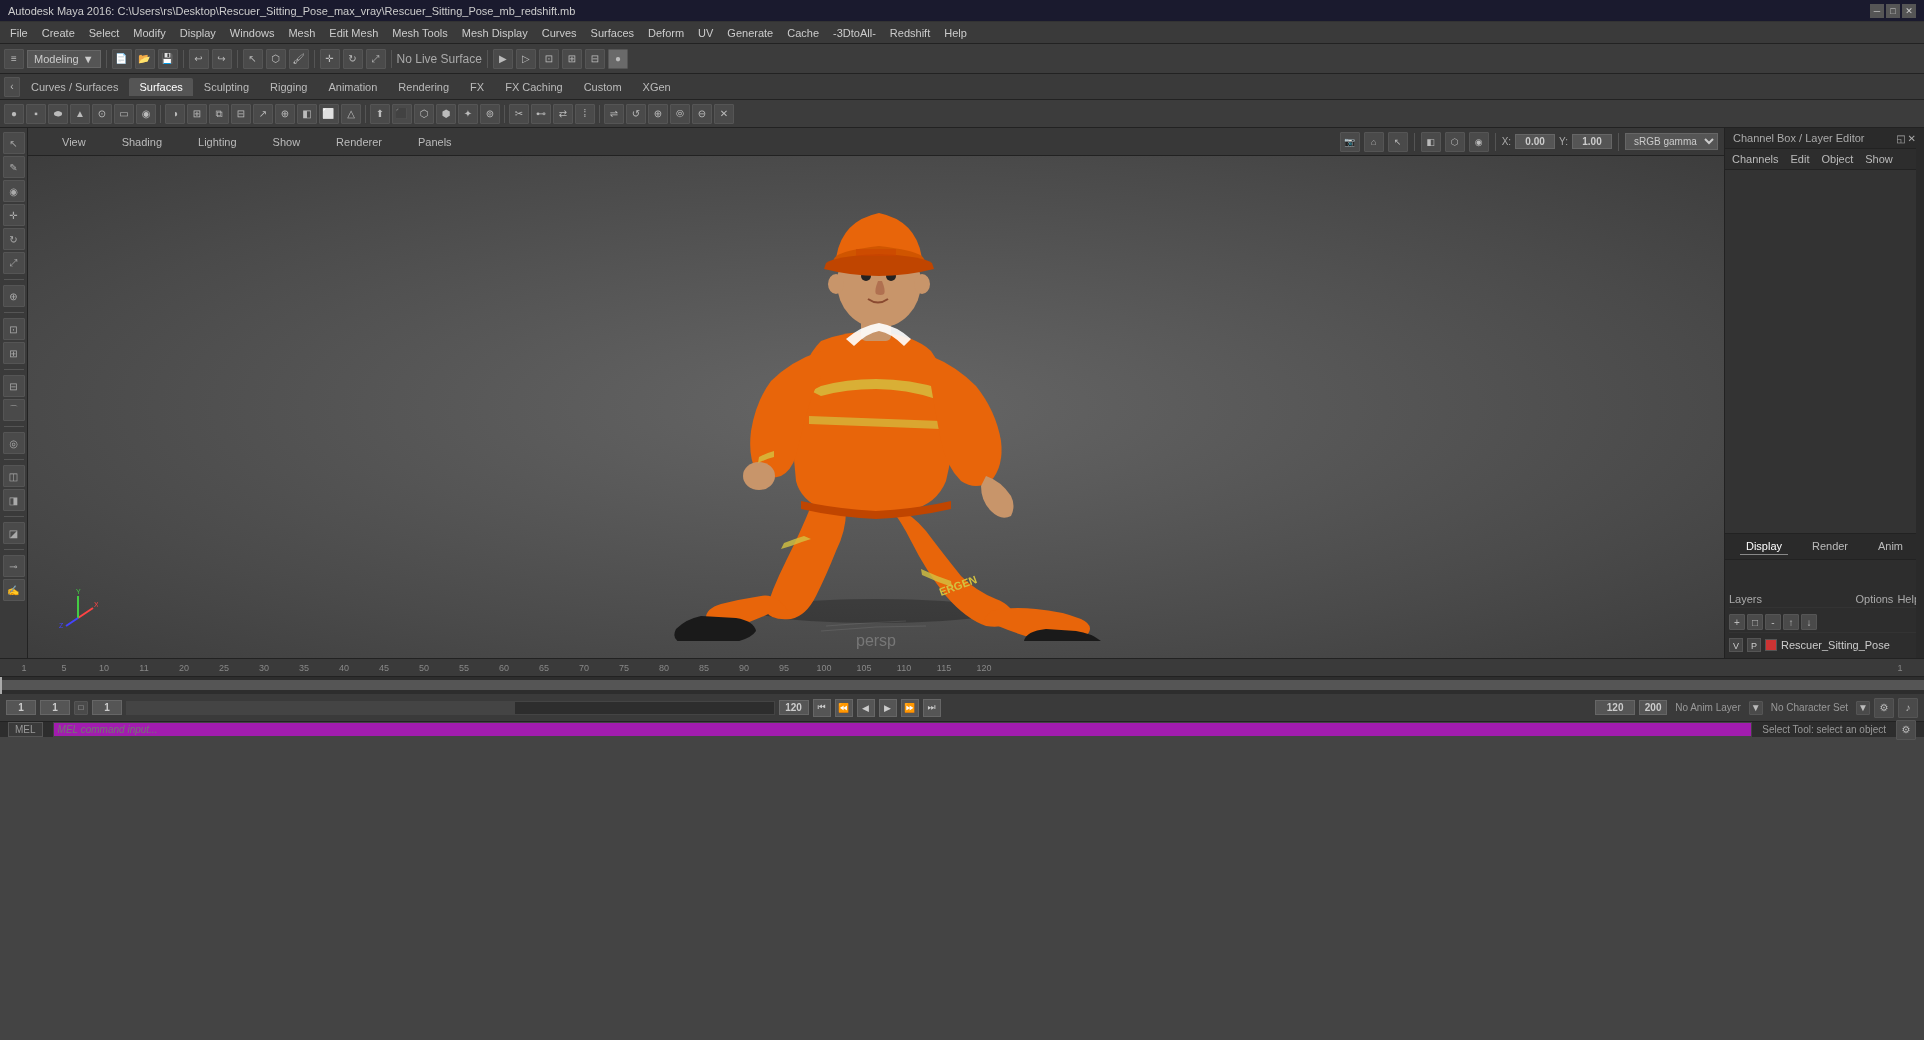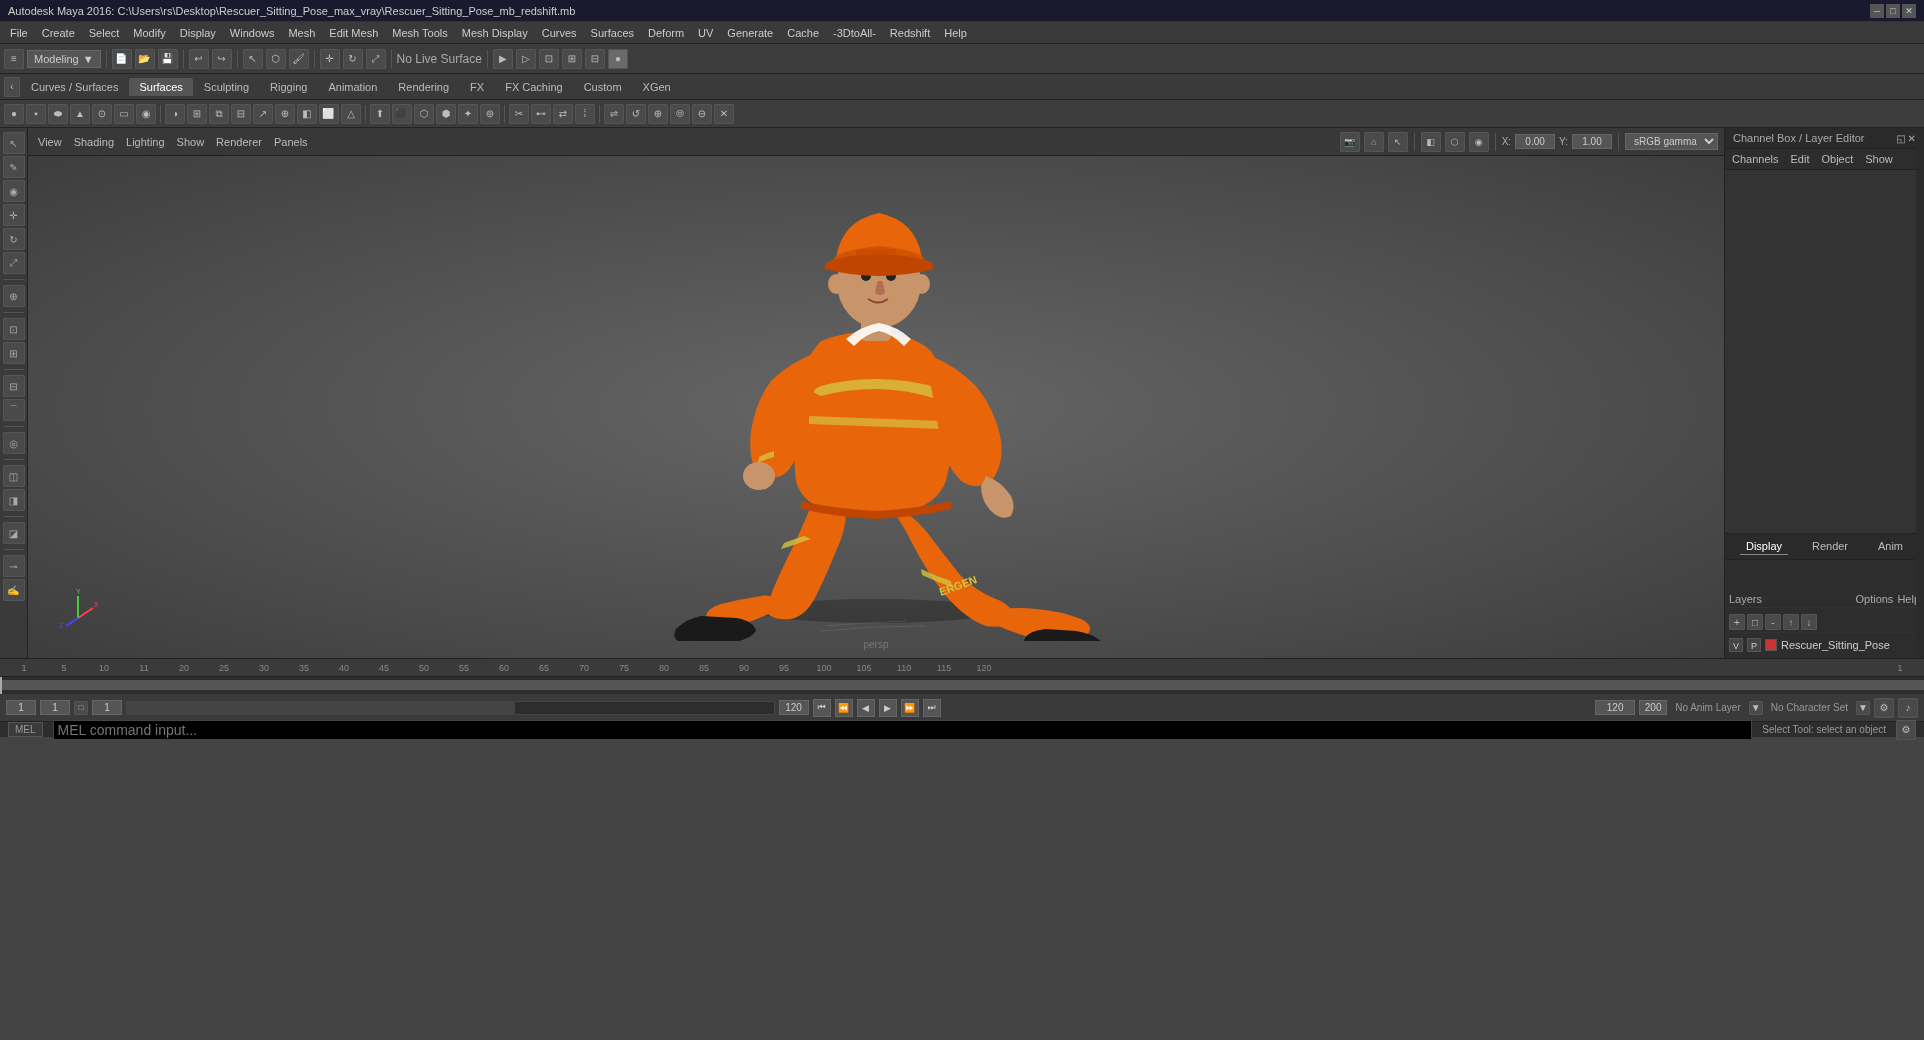--- a/index.html
+++ b/index.html
@@ -161,20 +161,21 @@
       align-items: center;
       padding: 0 6px;
       gap: 4px;
       border-bottom: 1px solid #222;
       font-size: 11px;
     }
     .vp-menu {
       color: #bbb;
       cursor: pointer;
       padding: 2px 4px;
+      margin-left: 24px;
     }
 
     #viewport-inner {
       width: 100%;
       height: calc(100% - 28px);
       position: relative;
       background: radial-gradient(ellipse at center, #666666 0%, #4a4a4a 70%, #3d3d3d 100%);
     }
 
     
@@ -363,20 +364,21 @@
       gap: 4px;
     }
     .frame-input {
       width: 30px;
       background: #555;
       border: 1px solid #666;
       color: #ccc;
       font-size: 10px;
       padding: 1px 0;
       text-align: center;
+      font-weight: bold;
     }
 
     
     #status-bar {
       height: 16px;
       background: #2d2d2d;
       display: flex;
       align-items: center;
       padding: 0 8px;
       gap: 10px;
@@ -408,21 +410,21 @@
       margin: 0 2px;
     }
 
     
     .vp-persp-label {
       position: absolute;
       bottom: 8px;
       left: 50%;
       transform: translateX(-50%);
       color: #777;
-      font-size: 10px;
+      font-size: 16px;
       pointer-events: none;
     }
 
     
     .axis-indicator {
       position: absolute;
       bottom: 30px;
       left: 30px;
       width: 40px;
       height: 40px;
@@ -831,16 +833,16 @@
   <span class="no-anim-label">No Character Set</span>
   <div class="icon-btn" style="width:14px;height:14px;">▼</div>
   <div class="icon-btn">⚙</div>
   <div class="icon-btn">♪</div>
 </div>
 
 <div id="status-bar">
   <div style="background:#3a3a3a;border:1px solid #555;padding:1px 6px;cursor:pointer;">
     <span>MEL</span>
   </div>
-  <input style="flex: 1 1 0%; background: #000000; border: 1px solid rgb(68, 68, 68); color: rgb(204, 204, 204); font-size: 14px; padding: 1px 4px;" value="" placeholder="MEL command input...">
+  <input style="flex: 1 1 0%; background: #a21caf; border: 1px solid rgb(68, 68, 68); color: rgb(204, 204, 204); font-size: 10px; padding: 1px 4px; font-style: italic;" value="" placeholder="MEL command input...">
   <span>Select Tool: select an object</span>
   <div class="icon-btn">⚙</div>
 </div>
 
 </body></html>

